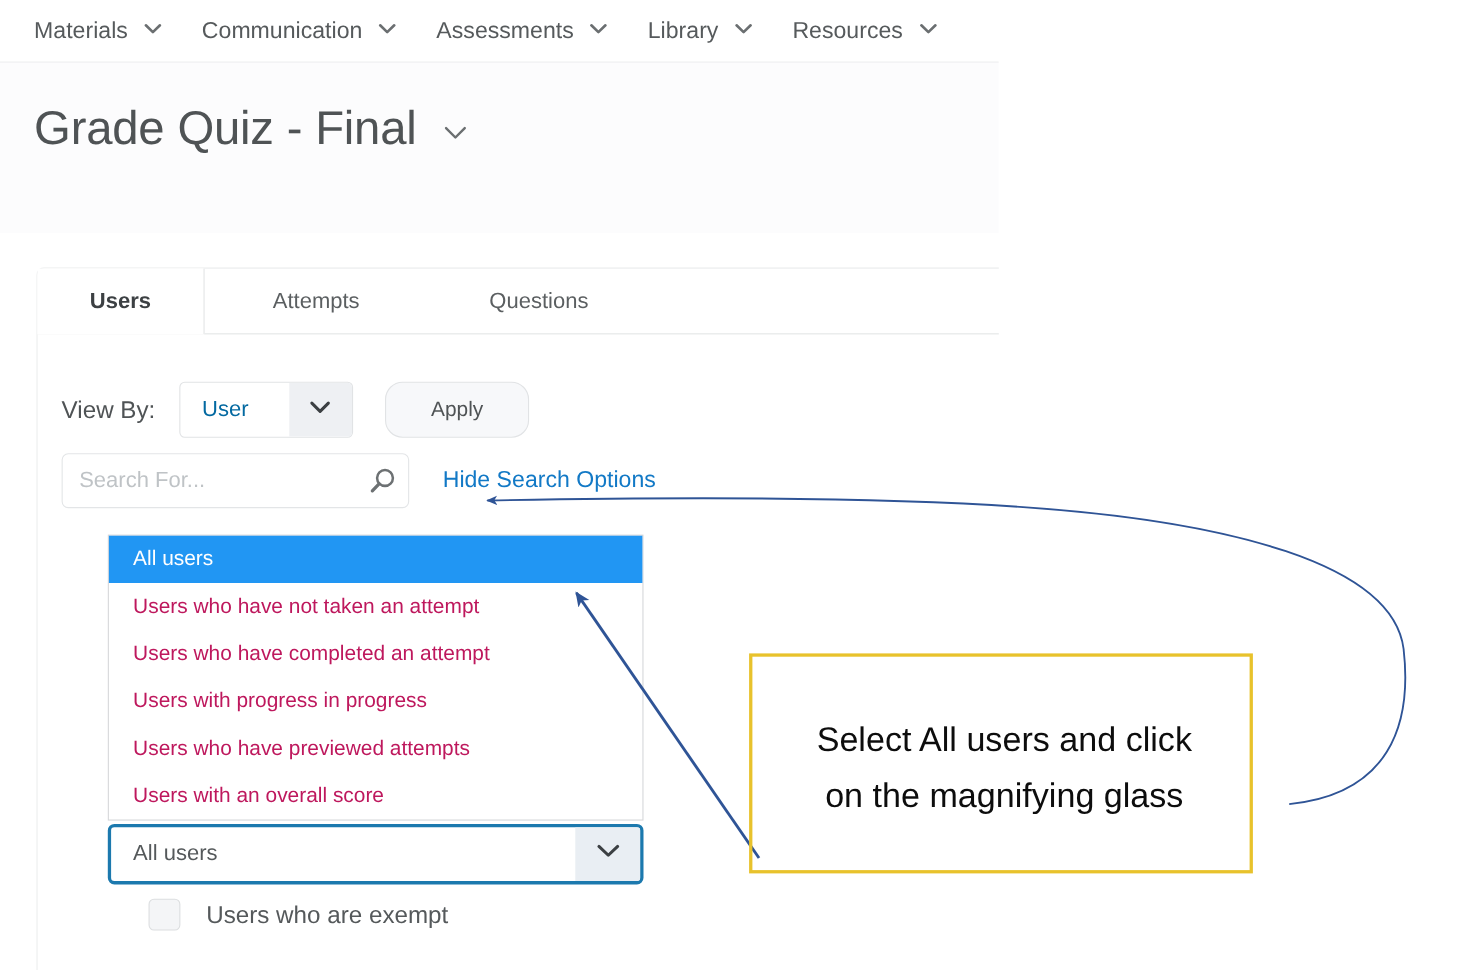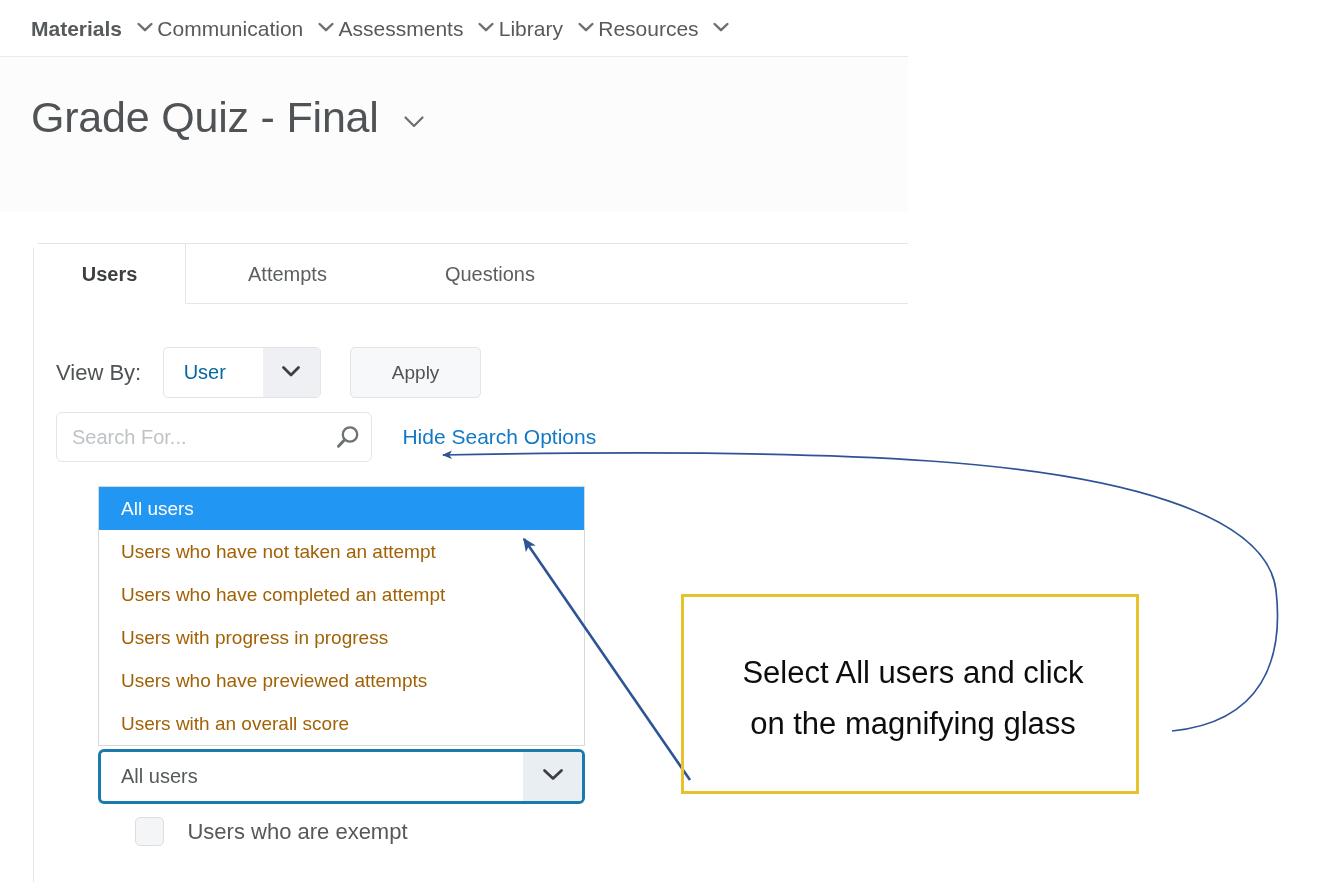--- a/index.html
+++ b/index.html
@@ -38,22 +38,22 @@
   }
   .nav-item {
     display: inline-block;
     font-size: 21px;
     color: #565a5c;
     padding: 0;
     margin: 0;
     line-height: 56px;
     vertical-align: top;
   }
-  .nav-item:first-child { margin-left: 31px; font-weight: bold; }
-  .nav-item + .nav-item { }
+  .nav-item:first-child { margin-left: 31px; }
+  .nav-item + .nav-item { margin-left: 32px; }
   .nav-label { vertical-align: middle; }
   .nav-chev {
     display: inline-block;
     margin-left: 9px;
     vertical-align: middle;
     position: relative;
     top: -2px;
   }
   .nav-chev svg { display: block; }
 
@@ -189,21 +189,21 @@
     vertical-align: middle;
     margin-left: 25px;
     width: 131px;
     height: 51px;
     line-height: 49px;
     text-align: center;
     font-size: 19px;
     color: #4f5355;
     background: #f7f8fa;
     border: 1px solid #e1e3e5;
-    border-radius: 5px;
+    border-radius: 16px;
     box-sizing: border-box;
   }
 
   
   #search-row {
     position: absolute;
     left: 22px;
     top: 168px;
     white-space: nowrap;
   }
@@ -249,21 +249,21 @@
     top: 242px;
     width: 487px;
     background: #ffffff;
     border: 1px solid #d6d8da;
     box-sizing: border-box;
   }
   .option-row {
     height: 43px;
     line-height: 43px;
     font-size: 19px;
-    color: #a16207;
+    color: #be185d;
     padding-left: 22px;
     box-sizing: border-box;
     white-space: nowrap;
   }
   .option-row.selected {
     background: #2196f3;
     color: #ffffff;
   }
 
   

